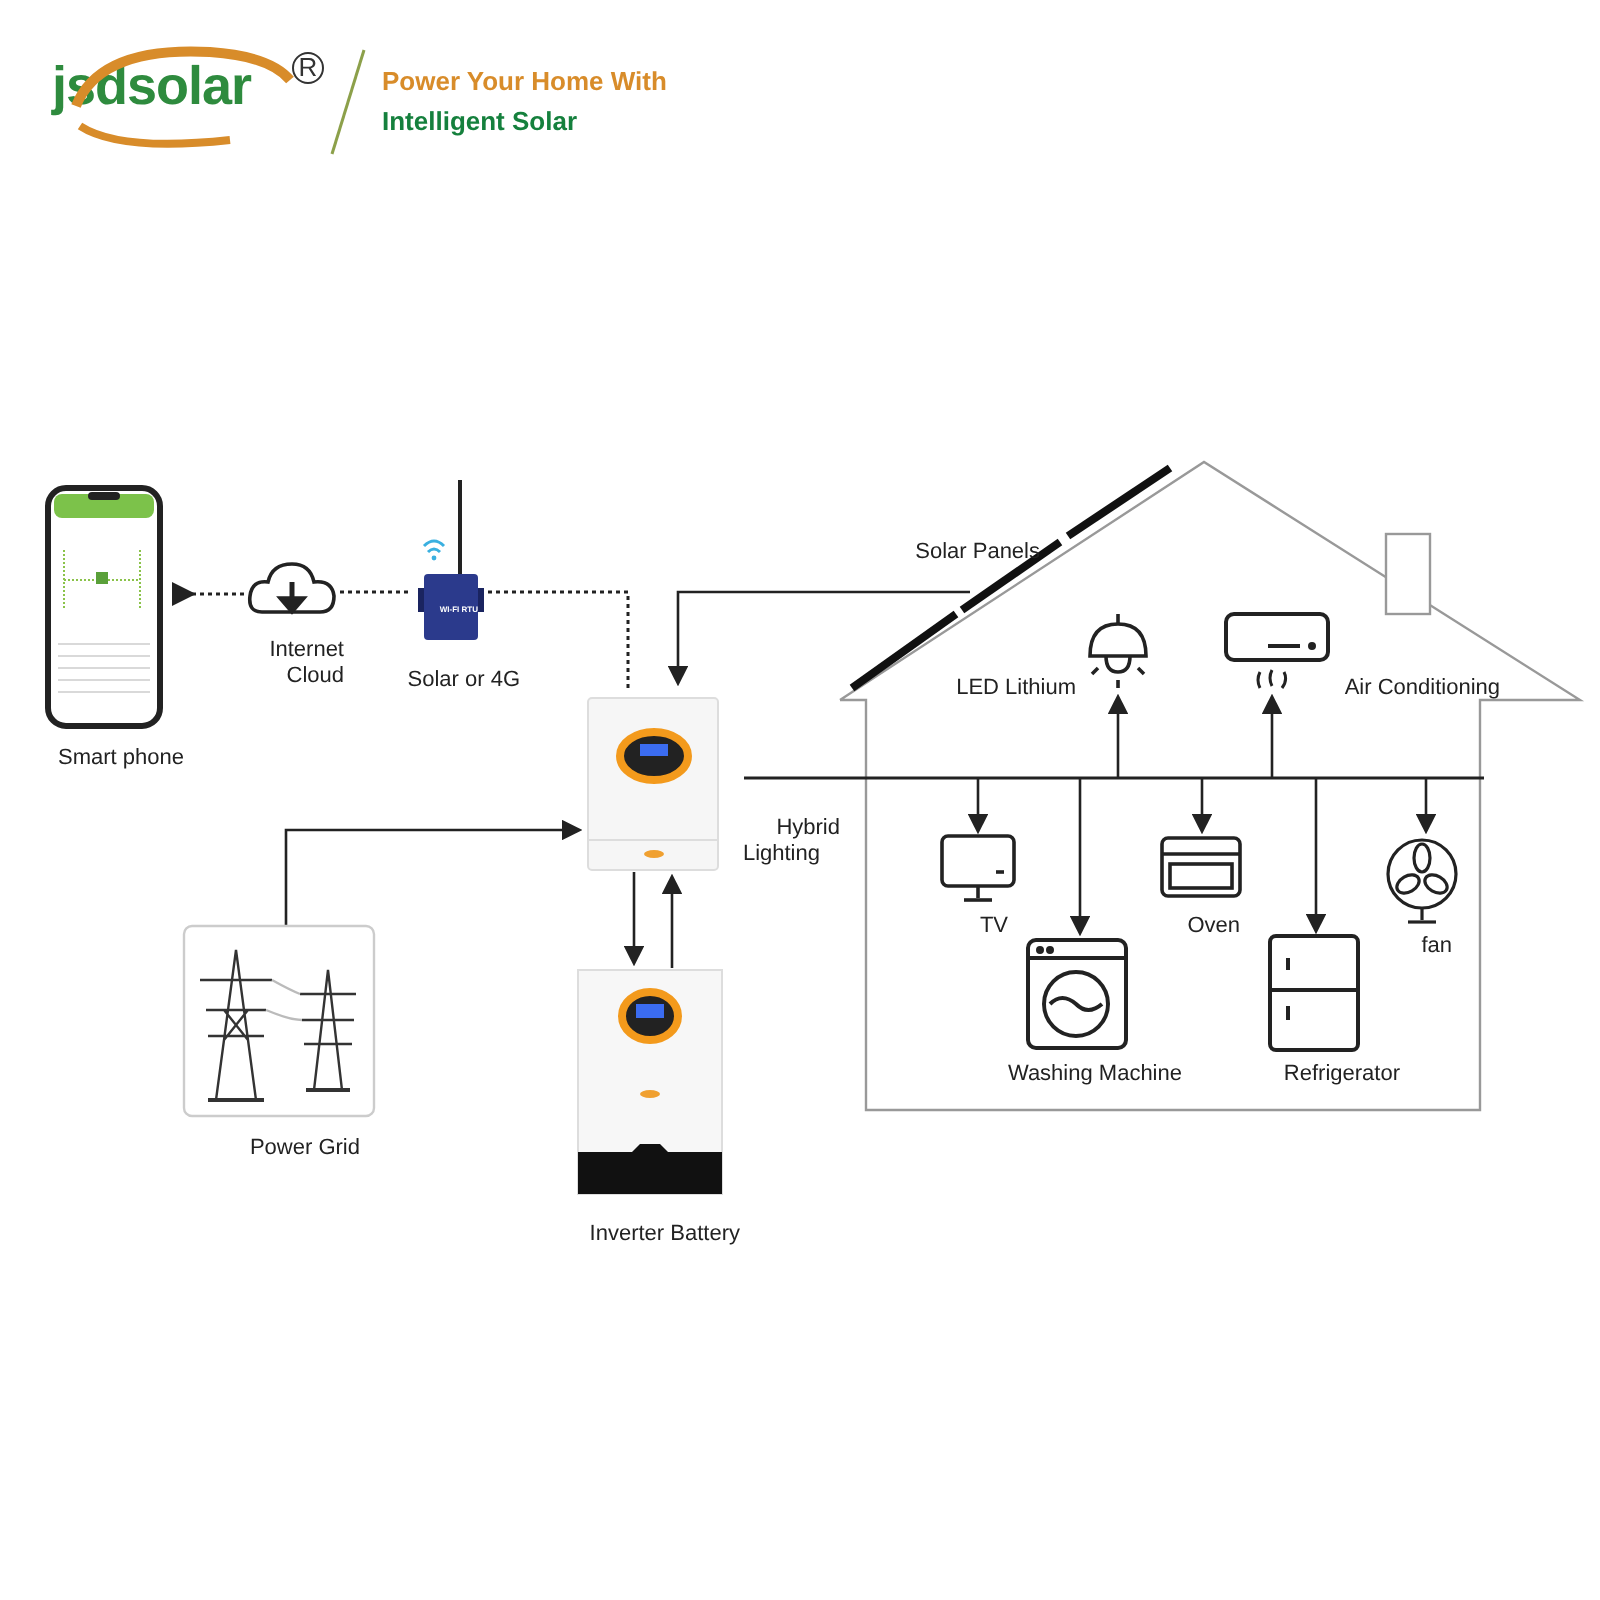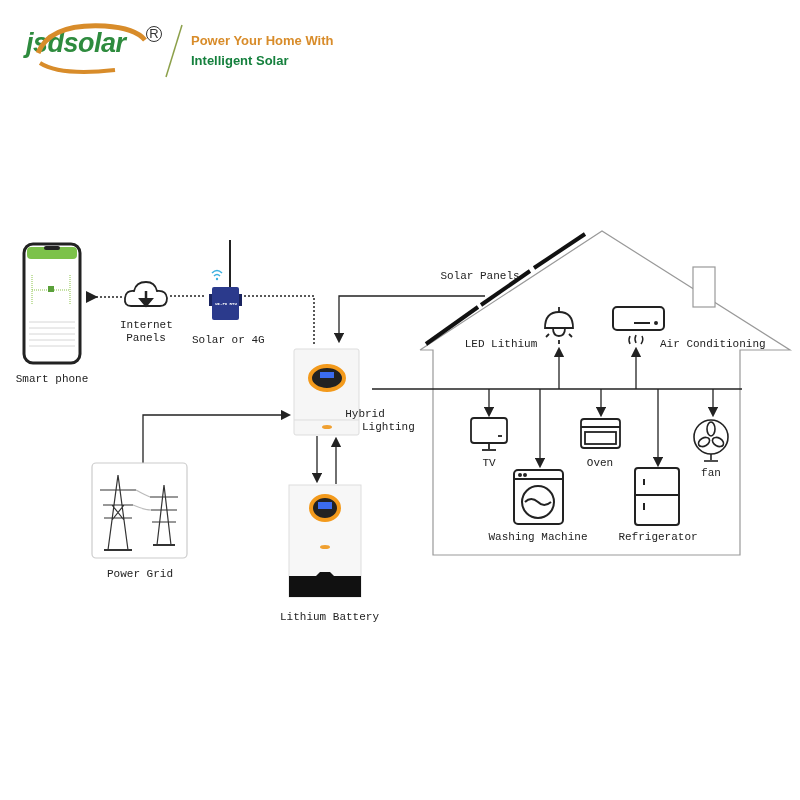--- a/index.html
+++ b/index.html
@@ -1,19 +1,19 @@
 <!DOCTYPE html>
 <html><head>
 <meta charset="utf-8">
 <style>
   html, body { margin:0; padding:0; background:#fff; }
   body { width:800px; height:800px; position:relative; overflow:hidden; font-family:"Liberation Sans", sans-serif; color:#222; }
   .abs { position:absolute; }
-  .lbl { position:absolute; font-size:11px; color:#222; text-align:center; white-space:nowrap;font-family:Liberation Mono, monospace; }
-  #brand { position:absolute; left:26px; top:28px; font-size:27px; font-weight:bold; font-style:italic; color:#2e8b3e; letter-spacing:-0.5px; }
+  .lbl { position:absolute; font-size:11px; color:#222; text-align:right; white-space:nowrap; }
+  #brand { position:absolute; left:26px; top:28px; font-size:27px; font-weight:bold; color:#2e8b3e; letter-spacing:-0.5px; }
   #brand-reg { position:absolute; left:146px; top:26px; font-size:13px; color:#333; border:1.5px solid #333; border-radius:50%; width:14px; height:14px; line-height:14px; text-align:center; }
   #tag1 { position:absolute; left:191px; top:33px; font-size:13px; font-weight:bold; color:#d88c2a; }
   #tag2 { position:absolute; left:191px; top:53px; font-size:13px; font-weight:bold; color:#15803d; }
   svg#diagram { position:absolute; left:0; top:0; }
 </style>
 </head>
 <body>
 
 <div id="brand">jsdsolar</div>
 <div id="brand-reg">R</div>
@@ -180,26 +180,26 @@
     <ellipse cx="711" cy="429" rx="4" ry="7"></ellipse>
     <ellipse cx="704" cy="442" rx="6" ry="4" transform="rotate(-30 704 442)"></ellipse>
     <ellipse cx="718" cy="442" rx="6" ry="4" transform="rotate(30 718 442)"></ellipse>
     <line x1="711" y1="454" x2="711" y2="460"></line>
     <line x1="704" y1="461" x2="718" y2="461"></line>
   </g>
 </svg>
 
 <div class="lbl" style="left:12px;top:373px;width:80px">Smart phone</div>
 <div class="lbl" style="left:120px;top:319px;width:52px">Internet</div>
-<div class="lbl" style="left:120px;top:332px;width:52px">Panels</div>
+<div class="lbl" style="left:120px;top:332px;width:52px">Cloud</div>
 <div class="lbl" style="left:192px;top:334px;width:68px">Solar or 4G</div>
 <div class="lbl" style="left:213px;top:302px;width:26px;font-size:4px;color:#fff;font-weight:bold">WI-FI RTU</div>
-<div class="lbl" style="left:341px;top:408px;width:48px">Hybrid</div>
+<div class="lbl" style="left:372px;top:408px;width:48px">Hybrid</div>
 <div class="lbl" style="left:362px;top:421px;width:48px">Lighting</div>
-<div class="lbl" style="left:280px;top:611px;width:90px">Lithium Battery</div>
+<div class="lbl" style="left:280px;top:611px;width:90px">Inverter Battery</div>
 <div class="lbl" style="left:100px;top:568px;width:80px">Power Grid</div>
 <div class="lbl" style="left:440px;top:270px;width:80px">Solar Panels</div>
 
 <div class="lbl" style="left:464px;top:338px;width:74px">LED Lithium</div>
 <div class="lbl" style="left:660px;top:338px;width:90px">Air Conditioning</div>
 <div class="lbl" style="left:474px;top:457px;width:30px">TV</div>
 <div class="lbl" style="left:580px;top:457px;width:40px">Oven</div>
 <div class="lbl" style="left:696px;top:467px;width:30px">fan</div>
 <div class="lbl" style="left:485px;top:531px;width:106px">Washing Machine</div>
 <div class="lbl" style="left:616px;top:531px;width:84px">Refrigerator</div>

